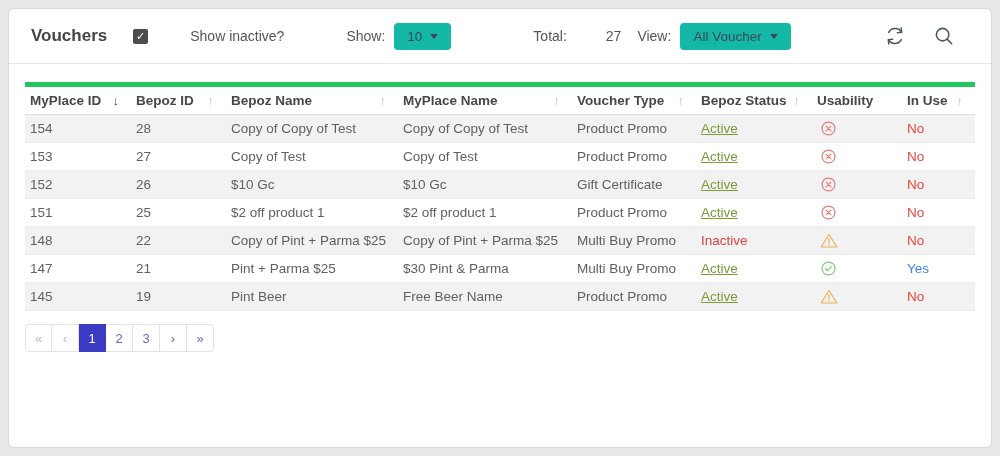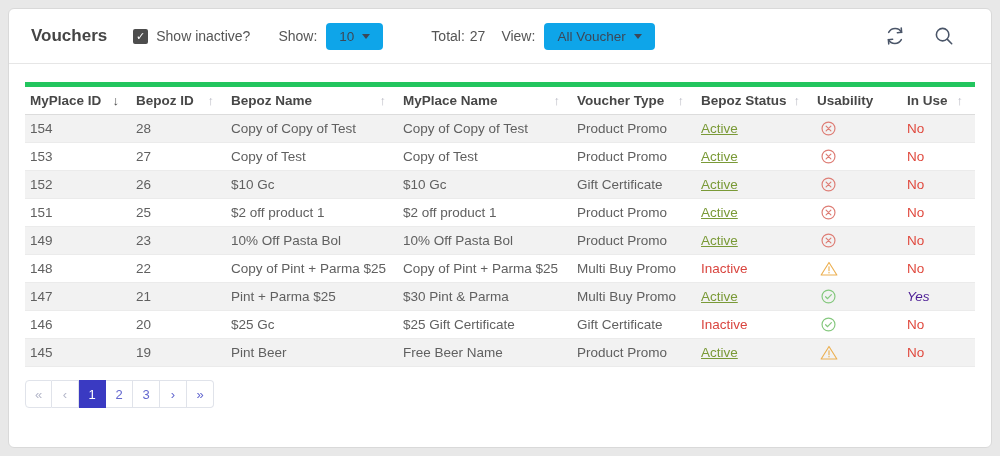--- a/index.html
+++ b/index.html
@@ -18,24 +18,24 @@
   .card-header{
     display:flex;align-items:center;height:54px;
     padding:0 36px 0 22px;border-bottom:1px solid #e6e6e6;
   }
   .title{font-size:17px;font-weight:700;color:#454545;margin-right:26px;}
   .chk-group{display:flex;align-items:center;gap:8px;margin-right:28px;cursor:pointer;}
   .checkbox{
     width:15px;height:15px;background:#4d4d4d;border-radius:2px;
     color:#fff;font-size:11px;line-height:15px;text-align:center;flex:0 0 auto;
   }
-  .ctl-label{font-size:14px;color:#555;}
+  .ctl-label{font-size:14px;color:#555;margin-left:34px;}
   .dd-btn{
     display:inline-flex;align-items:center;gap:8px;
-    background:#0ea5e9;border:none;border-radius:4px;
+    background:#14b8a6;border:none;border-radius:4px;
     padding:6px 13px;font-size:13.5px;color:#3c4858;
     margin-left:9px;font-family:inherit;cursor:pointer;
   }
   .caret{
     width:0;height:0;border-left:4px solid transparent;
     border-right:4px solid transparent;border-top:5px solid #3c4858;
   }
   .total-group{margin-left:48px;display:flex;gap:5px;align-items:center;}
   .view-label{margin-left:16px;}
   .header-icons{margin-left:auto;display:flex;align-items:center;gap:27px;}
@@ -53,21 +53,21 @@
   .sort-arrow{color:#b9bac4;font-size:13px;font-weight:400;}
   .sort-arrow.active{color:#4a4a4a;}
   tbody td{
     padding:5px 5px;height:16px;color:#606060;
     border-bottom:1px solid #ebebeb;white-space:nowrap;overflow:hidden;
   }
   tbody tr:nth-child(odd){background:#f2f2f2;}
   td.cell-status.status-active{color:#7a9a37;text-decoration:underline;}
   td.cell-status.status-inactive{color:#d9453f;}
   td.cell-inuse.inuse-no{color:#e0493e;}
-  td.cell-inuse.inuse-yes{color:#4c1d95;font-style:italic;}
+  td.cell-inuse.inuse-yes{color:#3b82f6;}
   td.cell-usability{padding-left:8px;}
   td.cell-usability svg{display:block;}
   
   .pagination{display:inline-flex;margin:13px 0 0 0;}
   .page-btn{
     min-width:27px;height:28px;padding:0 4px;box-sizing:border-box;
     display:flex;align-items:center;justify-content:center;
     background:#fff;border:1px solid #e0e3ea;border-left:none;
     font-size:13px;color:#6468cf;font-family:inherit;cursor:pointer;
   }
@@ -242,35 +242,20 @@
             <td class="cell-status status-active">Active</td>
             <td class="cell-usability">
               <svg width="17" height="17" viewBox="0 0 20 20" fill="none" stroke="#de7e76" stroke-width="1.4" stroke-linecap="round">
                 <circle cx="10" cy="10" r="7.6"></circle>
                 <path d="M7.2 7.2l5.6 5.6M12.8 7.2l-5.6 5.6"></path>
               </svg>
             </td>
             <td class="cell-inuse inuse-no">No</td>
           </tr>
           <tr>
-            <td>149</td>
-            <td>23</td>
-            <td>10% Off Pasta Bol</td>
-            <td>10% Off Pasta Bol</td>
-            <td>Product Promo</td>
-            <td class="cell-status status-active">Active</td>
-            <td class="cell-usability">
-              <svg width="17" height="17" viewBox="0 0 20 20" fill="none" stroke="#de7e76" stroke-width="1.4" stroke-linecap="round">
-                <circle cx="10" cy="10" r="7.6"></circle>
-                <path d="M7.2 7.2l5.6 5.6M12.8 7.2l-5.6 5.6"></path>
-              </svg>
-            </td>
-            <td class="cell-inuse inuse-no">No</td>
-          </tr>
-          <tr>
             <td>148</td>
             <td>22</td>
             <td>Copy of Pint + Parma $25</td>
             <td>Copy of Pint + Parma $25</td>
             <td>Multi Buy Promo</td>
             <td class="cell-status status-inactive">Inactive</td>
             <td class="cell-usability">
               <svg width="18" height="17" viewBox="0 0 22 20" fill="none" stroke="#ecb052" stroke-width="1.4" stroke-linejoin="round">
                 <path d="M11 2.6L20.6 18H1.4z"></path>
                 <line x1="11" y1="8" x2="11" y2="12.6" stroke-linecap="round"></line>
@@ -286,35 +271,20 @@
             <td>$30 Pint &amp; Parma</td>
             <td>Multi Buy Promo</td>
             <td class="cell-status status-active">Active</td>
             <td class="cell-usability">
               <svg width="17" height="17" viewBox="0 0 20 20" fill="none" stroke="#85c87e" stroke-width="1.4" stroke-linecap="round" stroke-linejoin="round">
                 <circle cx="10" cy="10" r="7.6"></circle>
                 <path d="M6.6 10.3l2.3 2.3 4.5-4.8"></path>
               </svg>
             </td>
             <td class="cell-inuse inuse-yes">Yes</td>
-          </tr>
-          <tr>
-            <td>146</td>
-            <td>20</td>
-            <td>$25 Gc</td>
-            <td>$25 Gift Certificate</td>
-            <td>Gift Certificate</td>
-            <td class="cell-status status-inactive">Inactive</td>
-            <td class="cell-usability">
-              <svg width="17" height="17" viewBox="0 0 20 20" fill="none" stroke="#85c87e" stroke-width="1.4" stroke-linecap="round" stroke-linejoin="round">
-                <circle cx="10" cy="10" r="7.6"></circle>
-                <path d="M6.6 10.3l2.3 2.3 4.5-4.8"></path>
-              </svg>
-            </td>
-            <td class="cell-inuse inuse-no">No</td>
           </tr>
           <tr>
             <td>145</td>
             <td>19</td>
             <td>Pint Beer</td>
             <td>Free Beer Name</td>
             <td>Product Promo</td>
             <td class="cell-status status-active">Active</td>
             <td class="cell-usability">
               <svg width="18" height="17" viewBox="0 0 22 20" fill="none" stroke="#ecb052" stroke-width="1.4" stroke-linejoin="round">

